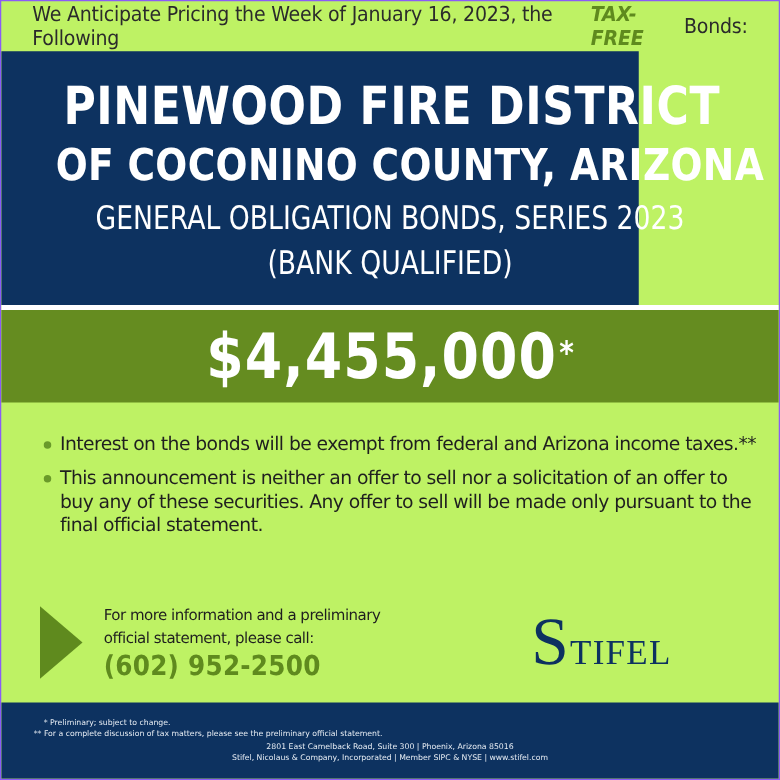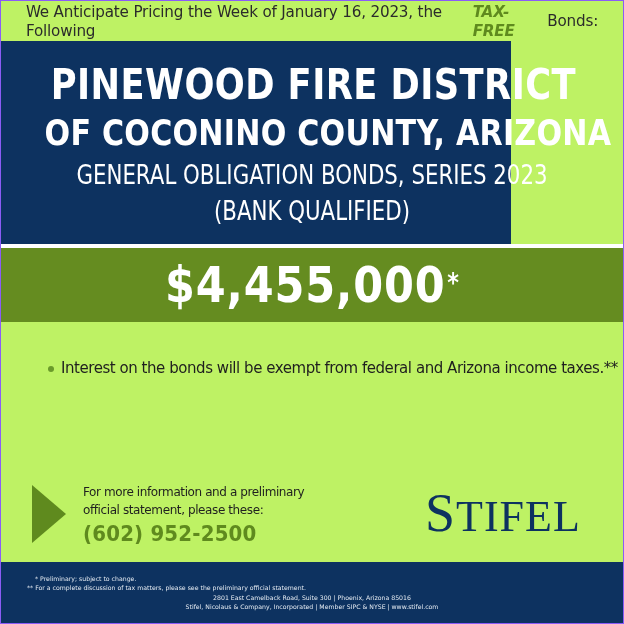--- a/index.html
+++ b/index.html
@@ -43,21 +43,21 @@
       display: flex; align-items: center; justify-content: center; text-align: center;
     }
     .amount {
       font-family: "DejaVu Sans", sans-serif; font-weight: bold;
       font-size: 50px; line-height: 56px; letter-spacing: 1px;
       transform: scaleX(0.86); white-space: nowrap;
     }
     .amount sup { font-size: 26px; vertical-align: top; position: relative; top: -2px; margin-left: 2px; }
     .bullets {
       position: absolute; left: 32px; top: 343px; width: 575px;
-      list-style: none; margin: 15px; padding: 0;
+      list-style: none; margin: 2px; padding: 0;
       font-family: "DejaVu Sans", sans-serif; font-size: 15px; line-height: 19px; color: #1f1f1f;
     }
     .bullets li { position: relative; padding-left: 13px; margin-bottom: 8px; letter-spacing: -0.45px; }
     .bullets li .dot {
       position: absolute; left: 0; top: 7px; width: 6px; height: 6px; border-radius: 50%;
       background: #6a9a2a;
     }
     .contact { position: absolute; left: 0; top: 470px; width: 622px; height: 90px; }
     .arrow {
       position: absolute; left: 31px; top: 14px; width: 0; height: 0;
@@ -73,21 +73,21 @@
       position: absolute; left: 82px; top: 50px;
       font-family: "DejaVu Sans", sans-serif; font-weight: bold; font-size: 22px; line-height: 26px;
       color: #5f8a1e; transform: scaleX(0.9); transform-origin: left; letter-spacing: 0.2px;
     }
     .logo {
       position: absolute; left: 424px; top: 14px;
       font-family: "Liberation Serif", "DejaVu Serif", serif; color: #0d3260;
       letter-spacing: 1px; white-space: nowrap;
     }
     .logo .big { font-size: 54px; line-height: 56px; }
-    .logo .small { font-size: 44px; line-height: 56px; }
+    .logo .small { font-size: 28px; line-height: 56px; }
     .footer {
       position: absolute; left: 0; top: 561px; width: 622px; height: 61px;
       background: #0d3260; color: #e6ecf3;
       font-family: "DejaVu Sans", sans-serif; font-size: 6.2px; line-height: 9px;
     }
     .fn1 { position: absolute; left: 34px; top: 12px; }
     .fn2 { position: absolute; left: 26px; top: 21px; }
     .addr1 { position: absolute; left: 0; width: 622px; top: 31px; text-align: center; }
     .addr2 { position: absolute; left: 0; width: 622px; top: 40px; text-align: center; }
   </style>
@@ -115,27 +115,31 @@
     <div class="amount">
       <span>$4,455,000</span><sup>*</sup>
     </div>
   </div>
 
   <ul class="bullets">
     <li>
       <span class="dot"></span>
       <span>Interest on the bonds will be exempt from federal and Arizona income taxes.**</span>
     </li>
+    <li>
+      <span class="dot"></span>
+      <span>This announcement is neither an offer to sell nor a solicitation of an offer to buy any of these securities.  Any offer to sell will be made only pursuant to the final official statement.</span>
+    </li>
   </ul>
 
   <div class="contact">
     <div class="arrow"></div>
     <div class="contact-text">
       <div>For more information and a preliminary</div>
-      <div>official statement, please these:</div>
+      <div>official statement, please call:</div>
     </div>
     <div class="phone">(602) 952-2500</div>
     <div class="logo">
       <span class="big">S</span><span class="small">TIFEL</span>
     </div>
   </div>
 
   <div class="footer">
     <div class="fn1">*  Preliminary; subject to change.</div>
     <div class="fn2">** For a complete discussion of tax matters, please see the preliminary official statement.</div>

